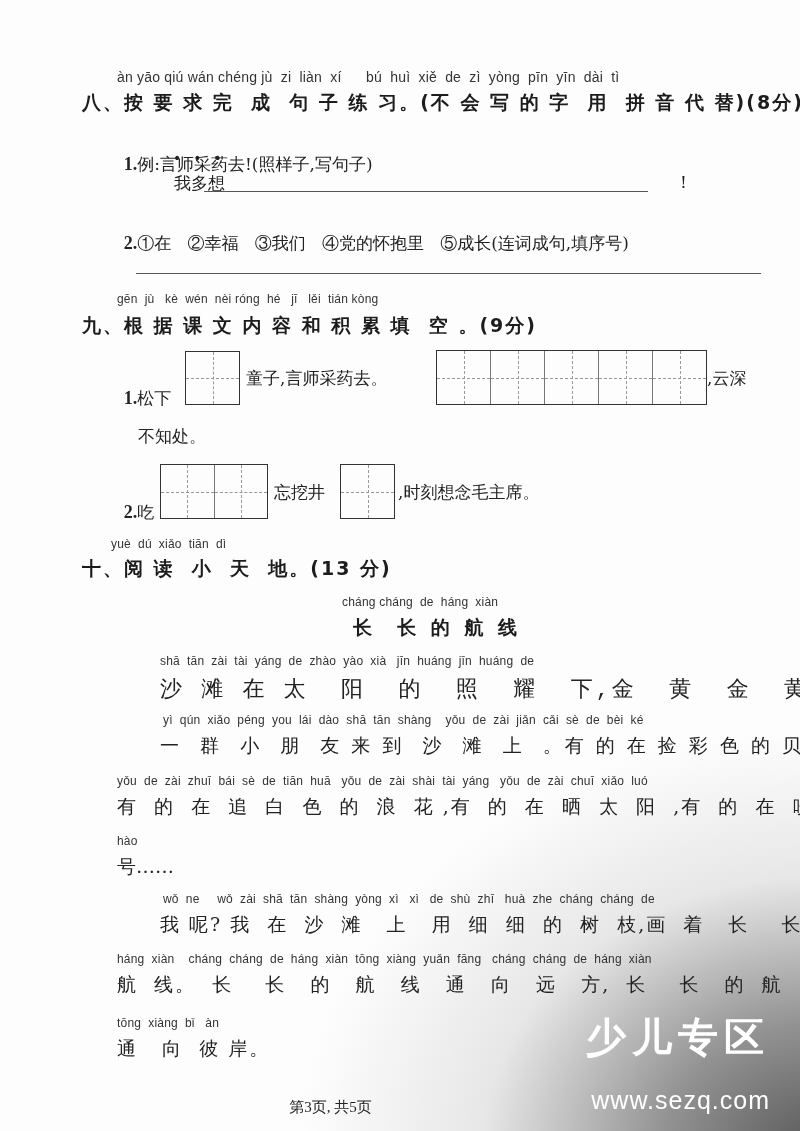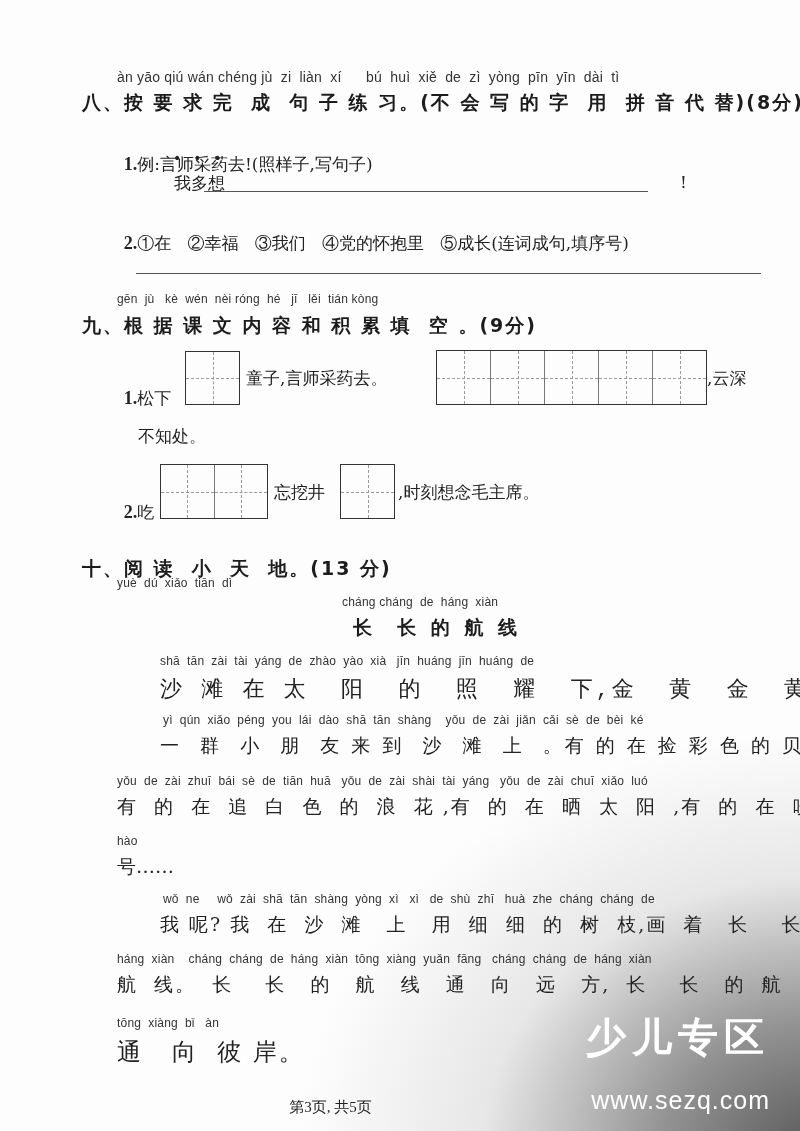--- a/index.html
+++ b/index.html
@@ -104,21 +104,21 @@
 <div class="grid-box" style="left:160px; top:464px; width:108px; height:55px;">
   <div class="grid-cell"></div>
   <div class="grid-cell"></div>
 </div>
 <div class="abs body-text" style="left:274px; top:481px;">忘挖井</div>
 <div class="grid-box" style="left:340px; top:464px; width:55px; height:55px;">
   <div class="grid-cell"></div>
 </div>
 <div class="abs body-text" style="left:398px; top:481px;">,时刻想念毛主席。</div>
 
-<div class="abs pinyin" style="left:117px; top:537px;margin-top:39px;">yuè  dú  xiǎo  tiān  dì</div>
+<div class="abs pinyin" style="left:111px; top:537px;">yuè  dú  xiǎo  tiān  dì</div>
 <div class="abs heading" style="left:82px; top:556px;">十、阅 读  小  天  地。(13 分)</div>
 
 <div class="abs pinyin" style="left:342px; top:595px;">cháng cháng  de  háng  xiàn</div>
 <div class="abs heading" style="left:353px; top:615px; letter-spacing:4px;">长  长 的 航 线</div>
 
 <div class="abs pinyin" style="left:160px; top:654px;">shā  tān  zài  tài  yáng  de  zhào  yào  xià   jīn  huáng  jīn  huáng  de</div>
 <div class="abs body-text" style="left:160px; top:674px; font-size:22px; letter-spacing:3px;font-family:Liberation Mono, monospace;">沙 滩 在 太  阳  的  照  耀  下,金  黄  金  黄  的。</div>
 
 <div class="abs pinyin" style="left:163px; top:713px;">yì  qún  xiǎo  péng  you  lái  dào  shā  tān  shàng    yǒu  de  zài  jiǎn  cǎi  sè  de  bèi  ké</div>
 <div class="abs body-text" style="left:160px; top:733px; font-size:19px; letter-spacing:3px;">一  群  小  朋  友 来 到  沙  滩  上  。有 的 在 捡 彩 色 的 贝 壳,</div>
@@ -129,18 +129,18 @@
 <div class="abs pinyin" style="left:117px; top:834px;">hào</div>
 <div class="abs body-text" style="left:117px; top:854px; font-size:19px;">号……</div>
 
 <div class="abs pinyin" style="left:163px; top:892px;">wǒ  ne     wǒ  zài  shā  tān  shàng  yòng  xì   xì   de  shù  zhī   huà  zhe  cháng  cháng  de</div>
 <div class="abs body-text" style="left:160px; top:912px; font-size:19px; letter-spacing:2px;">我 呢? 我  在  沙  滩   上   用  细  细  的  树  枝,画  着   长    长   的</div>
 
 <div class="abs pinyin" style="left:117px; top:952px;">háng  xiàn    cháng  cháng  de  háng  xiàn  tōng  xiàng  yuǎn  fāng   cháng  cháng  de  háng  xiàn</div>
 <div class="abs body-text" style="left:117px; top:972px; font-size:19px; letter-spacing:2px;">航  线。  长    长   的   航   线   通   向   远   方,  长    长   的  航   线</div>
 
 <div class="abs pinyin" style="left:117px; top:1016px;">tōng  xiàng  bǐ   àn</div>
-<div class="abs body-text" style="left:117px; top:1036px; font-size:24px; letter-spacing:2px;">通   向  彼 岸。</div>
+<div class="abs body-text" style="left:117px; top:1036px; font-size:19px; letter-spacing:2px;">通   向  彼 岸。</div>
 
 <div class="watermark-title">少儿专区</div>
 <div class="watermark-url">www.sezq.com</div>
 
 <div class="footer">第3页, 共5页</div>
 
 </body></html>

